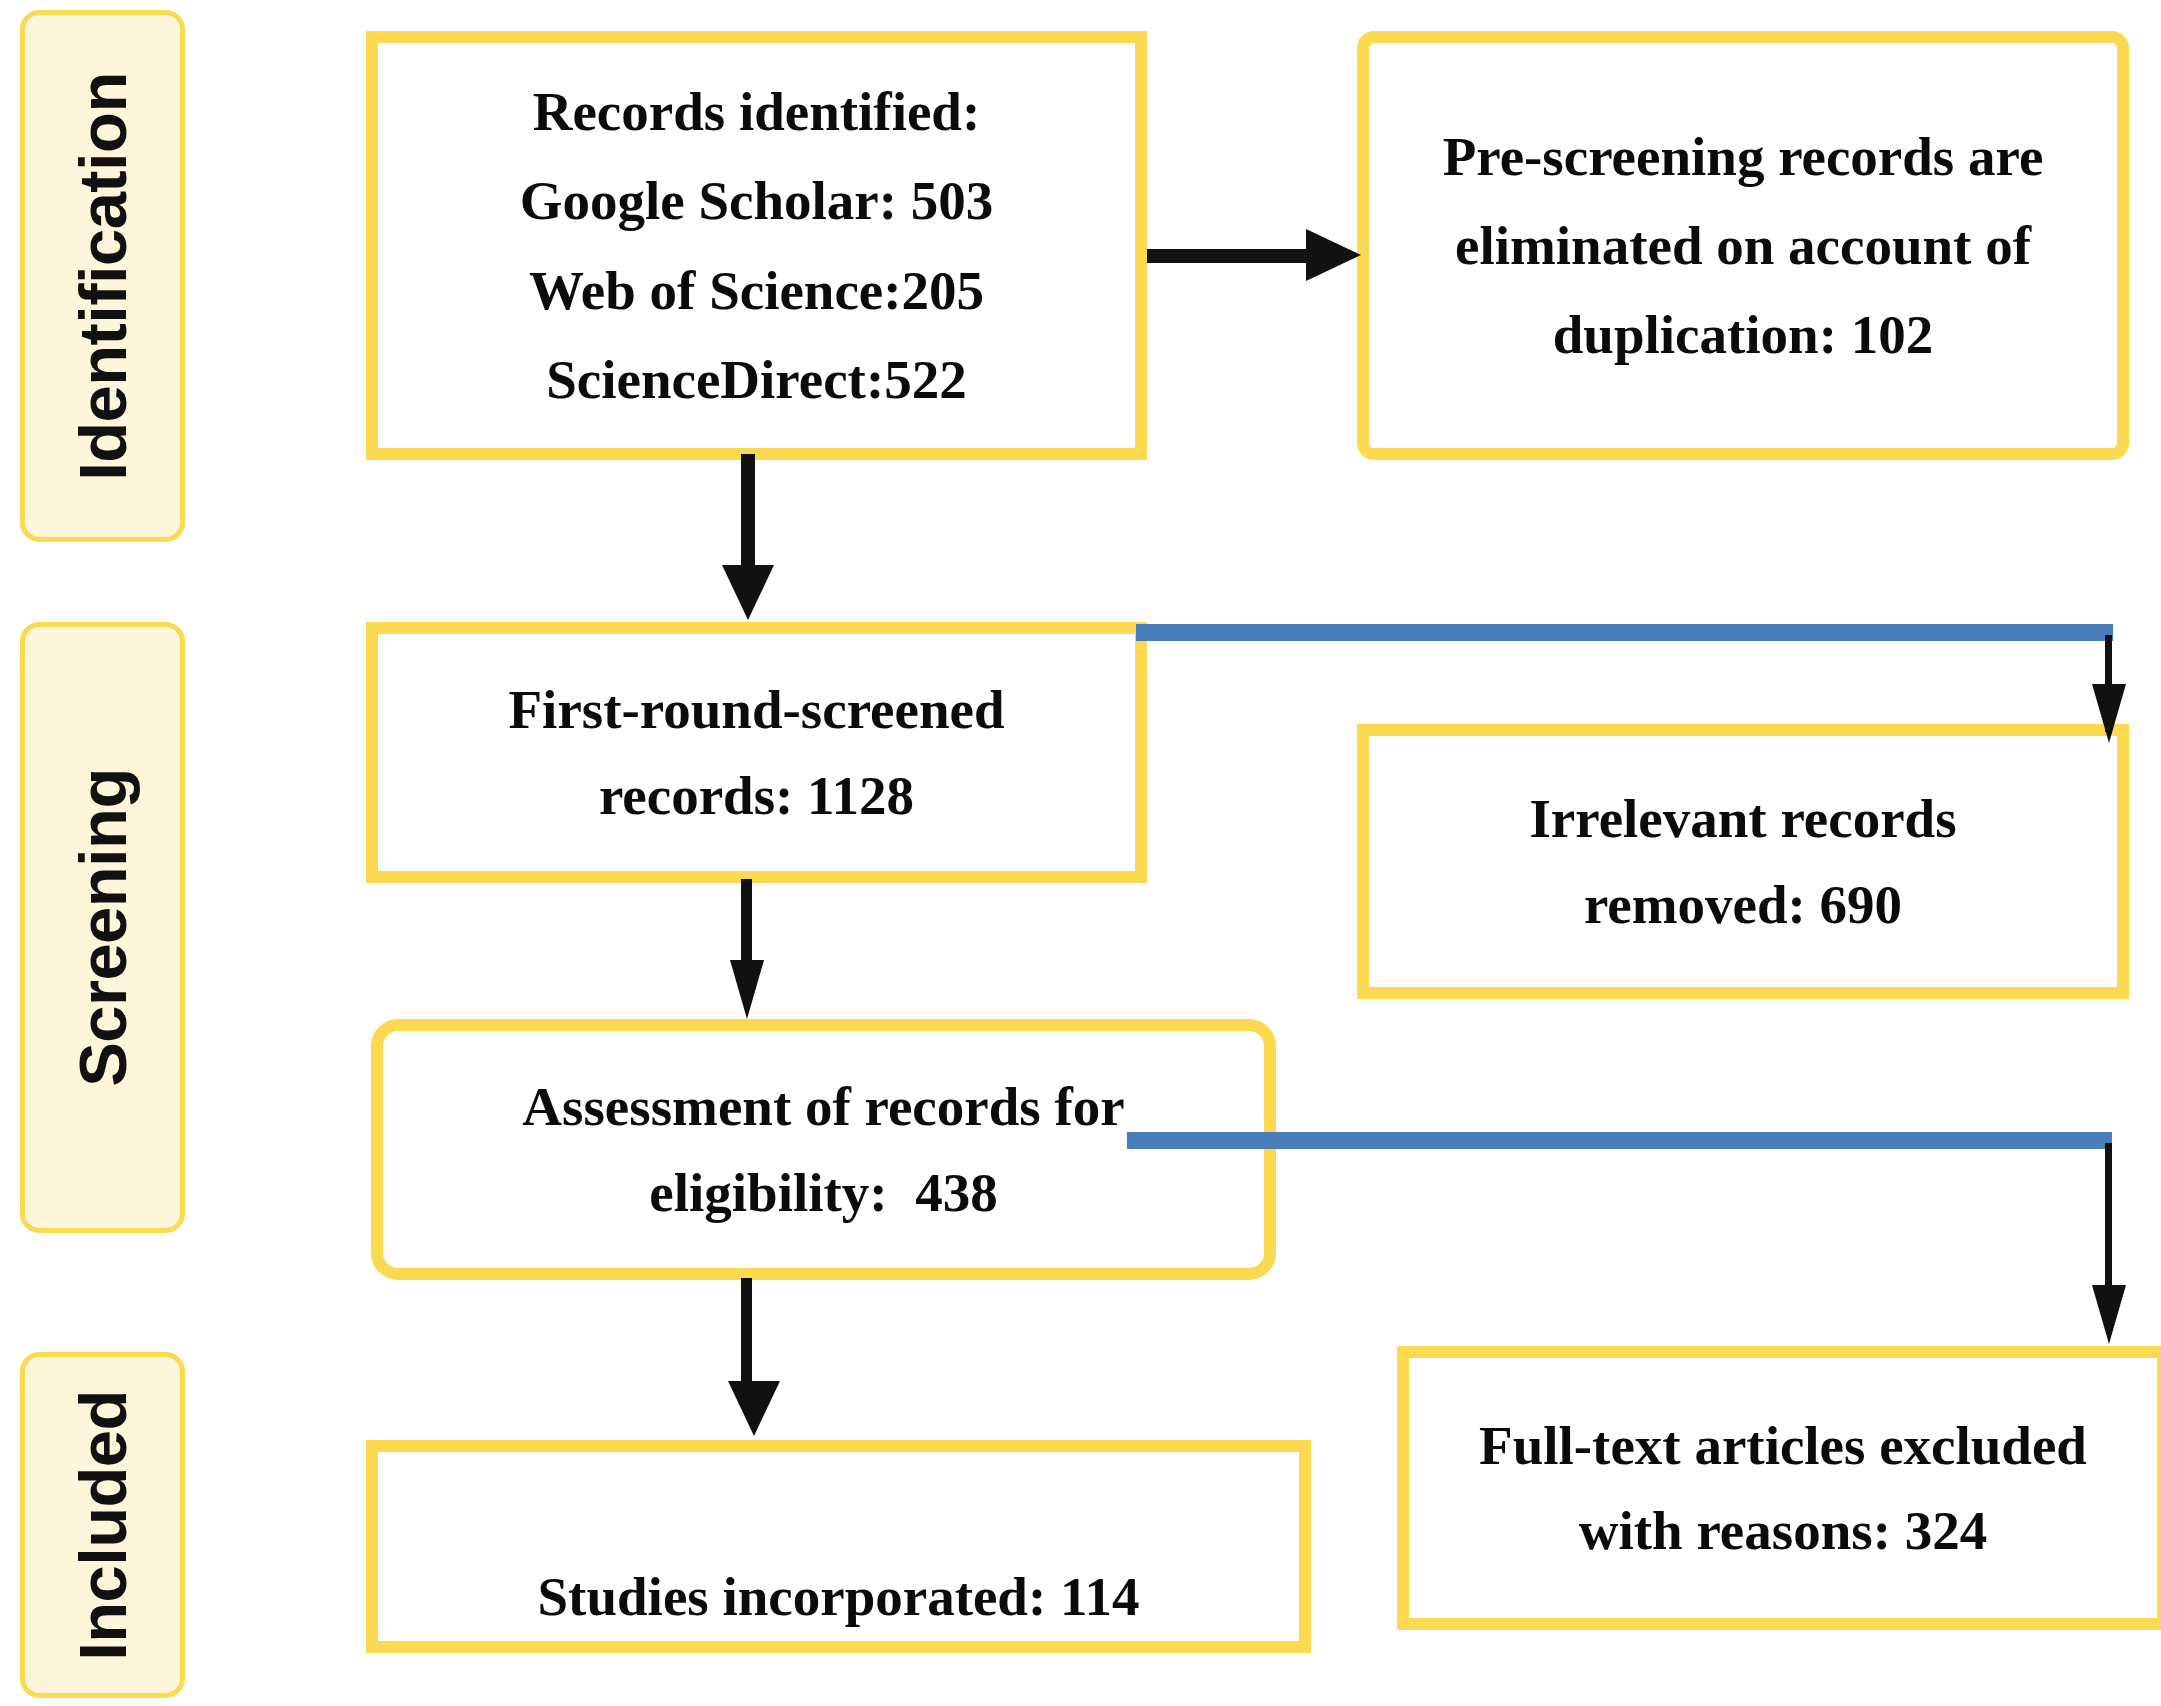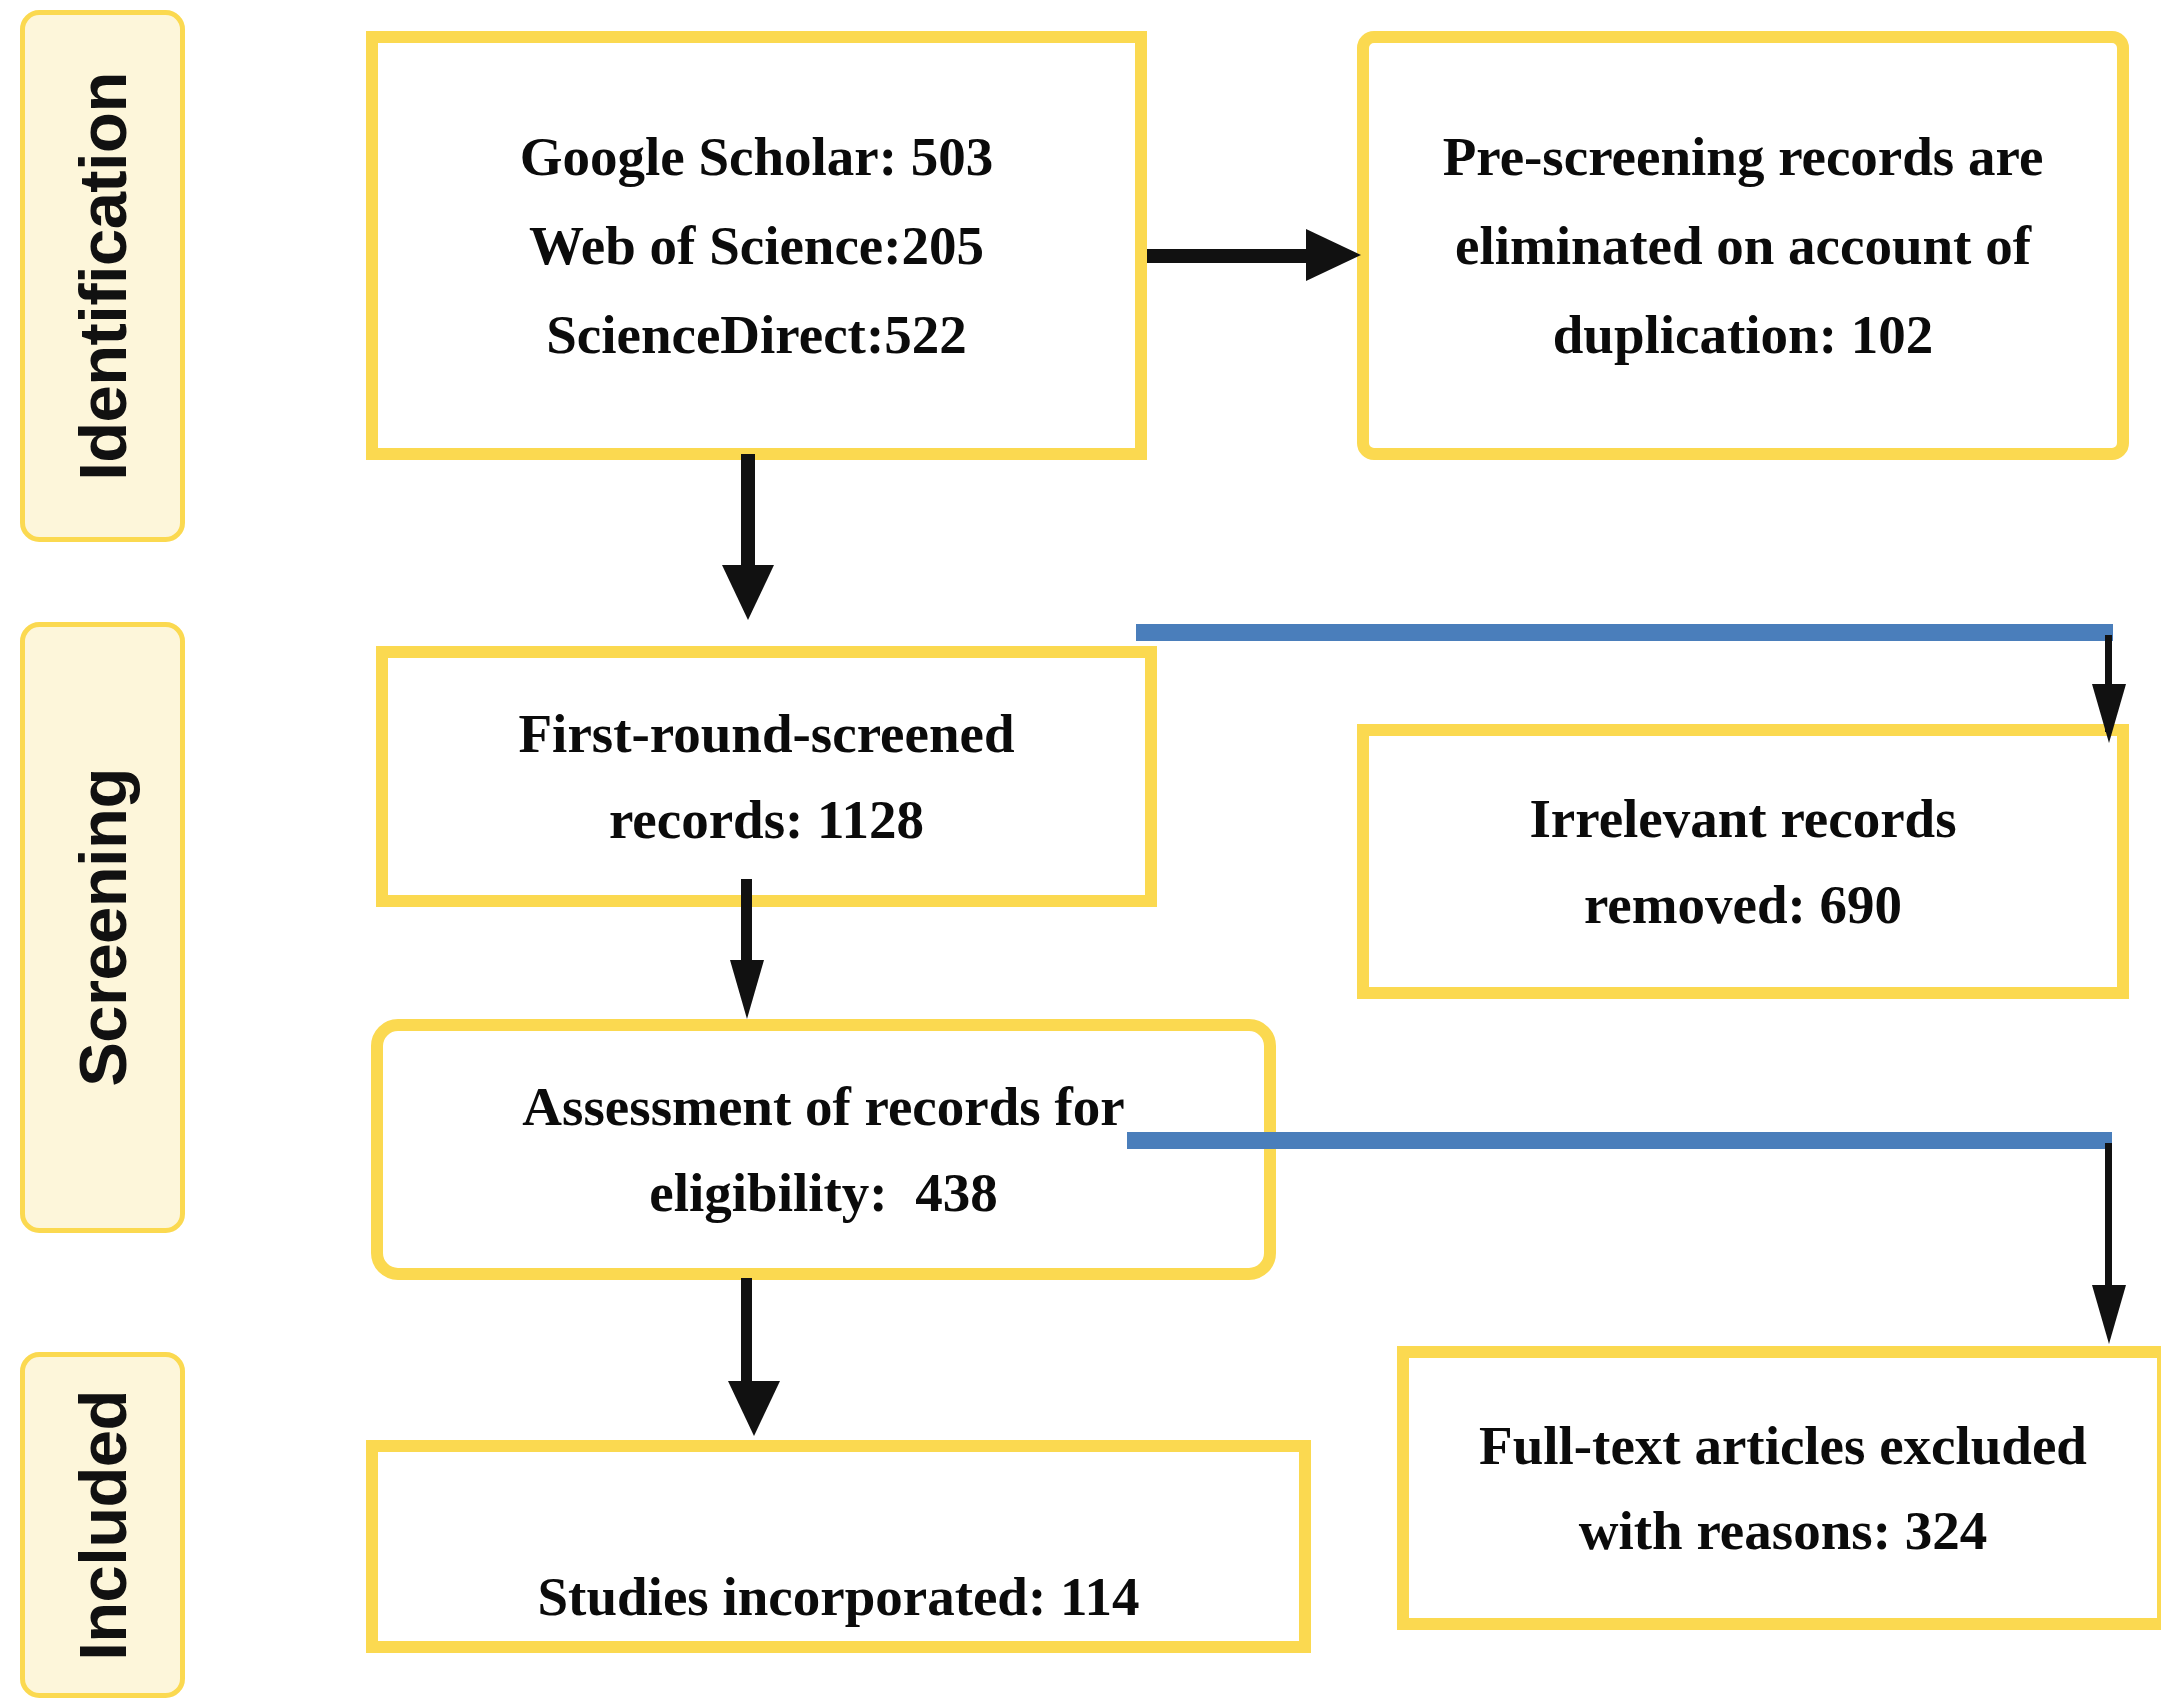--- a/index.html
+++ b/index.html
@@ -109,32 +109,33 @@
 
   <div class="stage-box" style="left:20px; top:622px; width:165px; height:611px;">
     <span class="stage-label">Screening</span>
   </div>
 
   <div class="stage-box" style="left:20px; top:1352px; width:165px; height:346px;">
     <span class="stage-label">Included</span>
   </div>
 
   <div class="node-box" style="left:366px; top:31px; width:781px; height:429px;">
+    <span class="node-line">Records identified:</span>
     <span class="node-line">Google Scholar: 503</span>
     <span class="node-line">Web of Science:205</span>
     <span class="node-line">ScienceDirect:522</span>
   </div>
 
   <div class="node-box" style="left:1357px; top:31px; width:772px; height:429px;border-radius:17px;">
     <span class="node-line">Pre-screening records are</span>
     <span class="node-line">eliminated on account of</span>
     <span class="node-line">duplication: 102</span>
   </div>
 
-  <div class="node-box tight" style="left:376px; top:622px; width:781px; height:261px;margin-top:24px;">
+  <div class="node-box tight" style="left:366px; top:622px; width:781px; height:261px;">
     <span class="node-line">First-round-screened</span>
     <span class="node-line">records: 1128</span>
   </div>
 
   <div class="node-box tight" style="left:1357px; top:724px; width:772px; height:275px;">
     <span class="node-line">Irrelevant records</span>
     <span class="node-line">removed: 690</span>
   </div>
 
   <div class="node-box tight" style="left:371px; top:1019px; width:905px; height:261px;border-radius:27px;">

